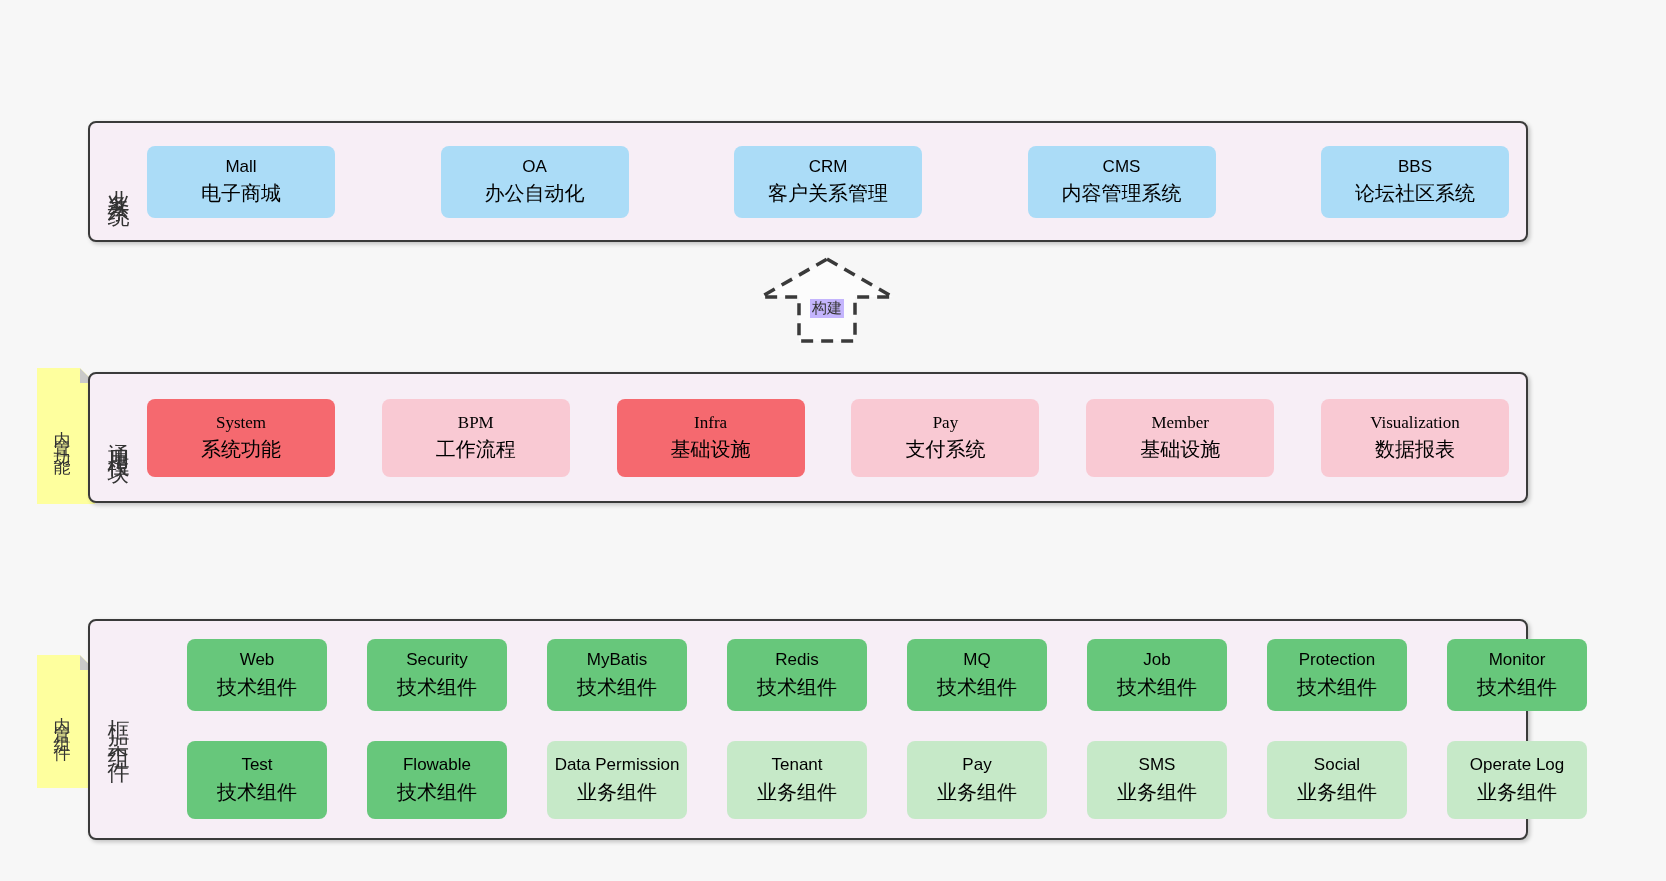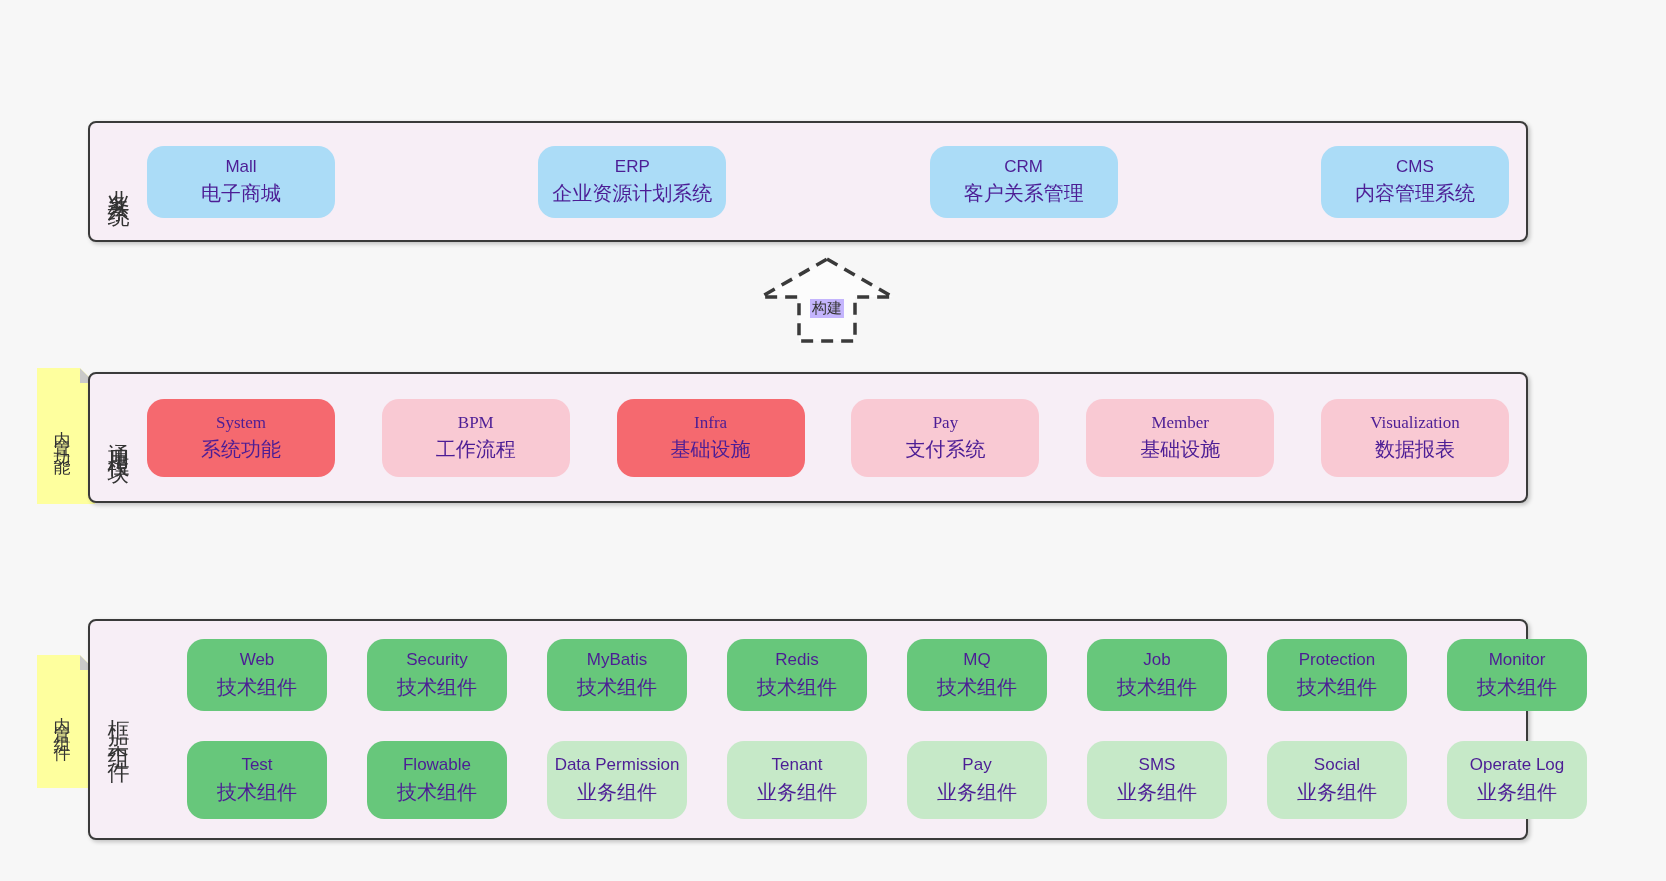--- a/index.html
+++ b/index.html
@@ -13,22 +13,22 @@
   .band1 .band-label{letter-spacing:5px;}
   .band2 .band-label{letter-spacing:6px;}
   .band3 .band-label{letter-spacing:14px;}
   .band-items{flex:1;display:flex;align-items:center;justify-content:space-between;
               padding-right:17px;box-sizing:border-box;}
   .band3 .band-inner{flex:1;display:flex;flex-direction:column;justify-content:space-between;
                      padding:18px 13px 19px 0;box-sizing:border-box;}
   .band3 .band-row{display:flex;justify-content:space-between;}
 
   
-  .box{border-radius:17px;display:flex;flex-direction:column;align-items:center;justify-content:center;
-       text-align:center;color:#4c1d95;line-height:1.45;padding:2px 6px;box-sizing:border-box;}
+  .box{border-radius:8px;display:flex;flex-direction:column;align-items:center;justify-content:center;
+       text-align:center;color:#000000;line-height:1.45;padding:2px 6px;box-sizing:border-box;}
   .box .t{font-size:17px;}
   .box .s{font-size:20px;}
   .w188{width:188px;}
   .h72{height:72px;}
   .h78{height:78px;}
   .w140{width:140px;margin-left:40px;}
   .c-blue{background:#abdcf7;}
   .c-red{background:#f5696f;}
   .c-pink{background:#f9c9d3;}
   .c-green{background:#67c77b;}
@@ -62,30 +62,34 @@
   </div>
 
   <section class="band band1" style="top:121px;height:121px;">
     <div class="band-label">业务系统</div>
     <div class="band-items">
       <div class="box c-blue w188 h72">
         <div class="t">Mall</div>
         <div class="s">电子商城</div>
       </div>
       <div class="box c-blue w188 h72">
-        <div class="t">ERP</div>
-        <div class="s">企业资源计划系统</div>
+        <div class="t">OA</div>
+        <div class="s">办公自动化</div>
       </div>
       <div class="box c-blue w188 h72">
         <div class="t">CRM</div>
         <div class="s">客户关系管理</div>
       </div>
       <div class="box c-blue w188 h72">
         <div class="t">CMS</div>
         <div class="s">内容管理系统</div>
+      </div>
+      <div class="box c-blue w188 h72">
+        <div class="t">BBS</div>
+        <div class="s">论坛社区系统</div>
       </div>
     </div>
   </section>
 
   <div class="arrow" style="left:759px;top:257px;">
     <svg width="136" height="86" viewBox="0 0 136 86">
       <polygon points="68,2 134,40 96,40 96,84 40,84 40,40 2,40" fill="#fcfcfc" stroke="#3a3a3a" stroke-width="3.5" stroke-dasharray="12 8" stroke-linejoin="miter"></polygon>
     </svg>
     <div class="arrow-label">构建</div>
   </div>

